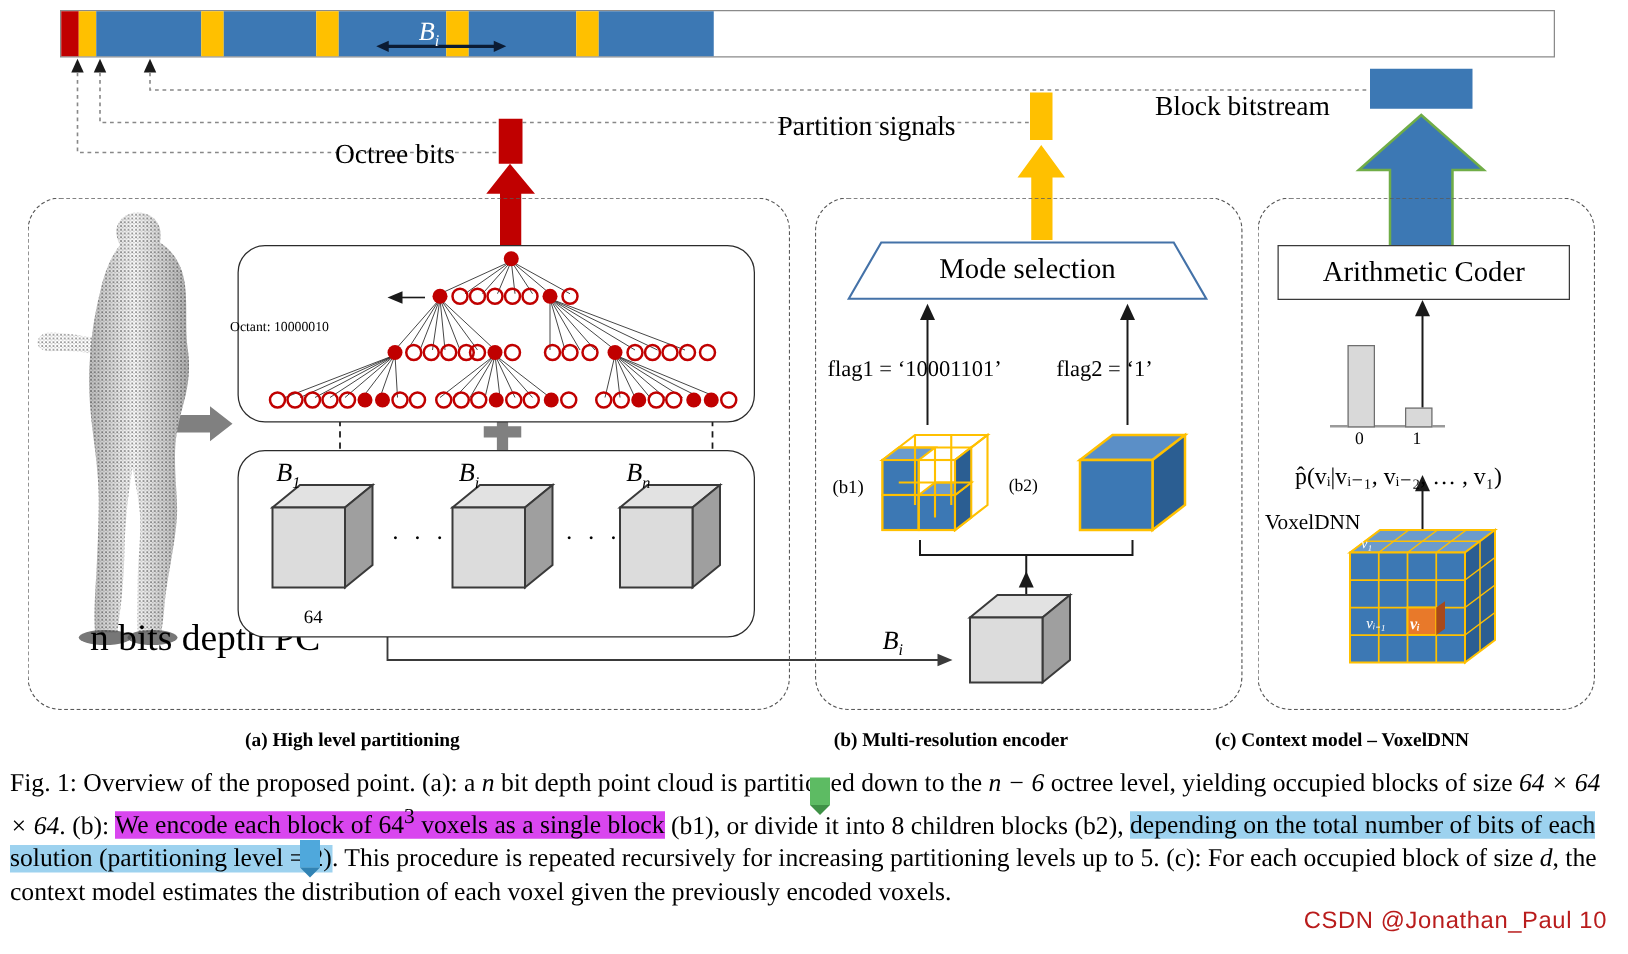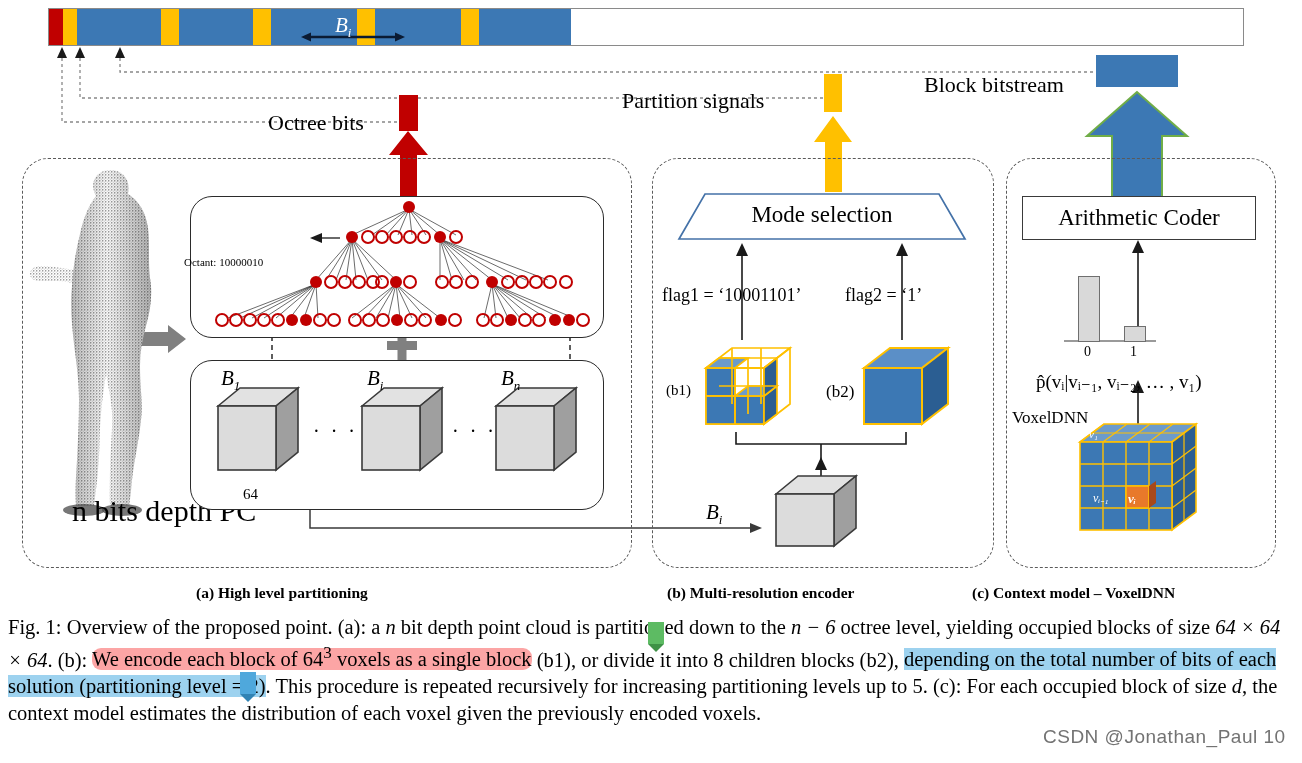--- a/index.html
+++ b/index.html
@@ -30,23 +30,23 @@
   
   .sec-cap{position:absolute;font-weight:bold;font-size:15.5px;
            font-family:"Liberation Serif","DejaVu Serif",serif;white-space:nowrap;}
 
   
   .lbl{position:absolute;white-space:nowrap;}
   .serif{font-family:"Liberation Serif","DejaVu Serif",serif;}
 
   
   #caption{position:absolute;left:8px;top:614px;width:1288px;font-size:20.5px;line-height:26.6px;}
-  .hl-green{background:#fca5a5;border-radius:9px;}
+  .hl-green{background:#d946ef;}
   .hl-blue{background:#9dd2ef;}
-  #watermark{position:absolute;left:1043px;top:726px;color:#737373;font-size:19px;
+  #watermark{position:absolute;left:1043px;top:726px;color:#b91c1c;font-size:19px;
              font-family:"Liberation Sans","DejaVu Sans",sans-serif;letter-spacing:.5px;}
 
   
   #mode-sel{position:absolute;left:679px;top:193px;width:286px;height:48px;}
   #mode-sel-text{position:absolute;left:679px;top:202px;width:286px;text-align:center;font-size:23px;}
   #arith-box{position:absolute;left:1022px;top:196px;width:232px;height:42px;
       border:1.8px solid #3a3a3a;background:#fff;display:flex;align-items:center;justify-content:center;
       font-size:23px;}
 
   .flagtxt{position:absolute;font-size:18px;white-space:nowrap;}
@@ -369,21 +369,21 @@
 <div class="lbl" style="left:452px;top:420px;font-size:20px;letter-spacing:3px;">· · ·</div>
 
 <svg id="mode-sel" width="286" height="48" viewBox="0 0 286 48">
   <polygon points="0,46 26,1 260,1 286,46" fill="#ffffff" stroke="#4472A8" stroke-width="1.7"></polygon>
 </svg>
 <div id="mode-sel-text">Mode selection</div>
 
 <div class="flagtxt" style="left:662px;top:285px;">flag1 = ‘10001101’</div>
 <div class="flagtxt" style="left:845px;top:285px;">flag2 = ‘1’</div>
 <div class="lbl" style="left:666px;top:382px;font-size:15px;">(b1)</div>
-<div class="lbl" style="left:826px;top:382px;font-size:17px;">(b2)</div>
+<div class="lbl" style="left:807px;top:382px;font-size:14px;">(b2)</div>
 
 <svg width="1302" height="763" style="pointer-events:none">
 
   <g stroke="#FFC000" stroke-width="1.7">
 
     <polygon points="706,368 732,348 790,348 764,368" fill="none"></polygon>
     <polygon points="764,368 790,348 790,404 764,424" fill="none"></polygon>
     <rect x="706" y="368" width="58" height="56" fill="none"></rect>
 
     <rect x="706" y="368" width="29" height="28" fill="#3C78B4"></rect>

